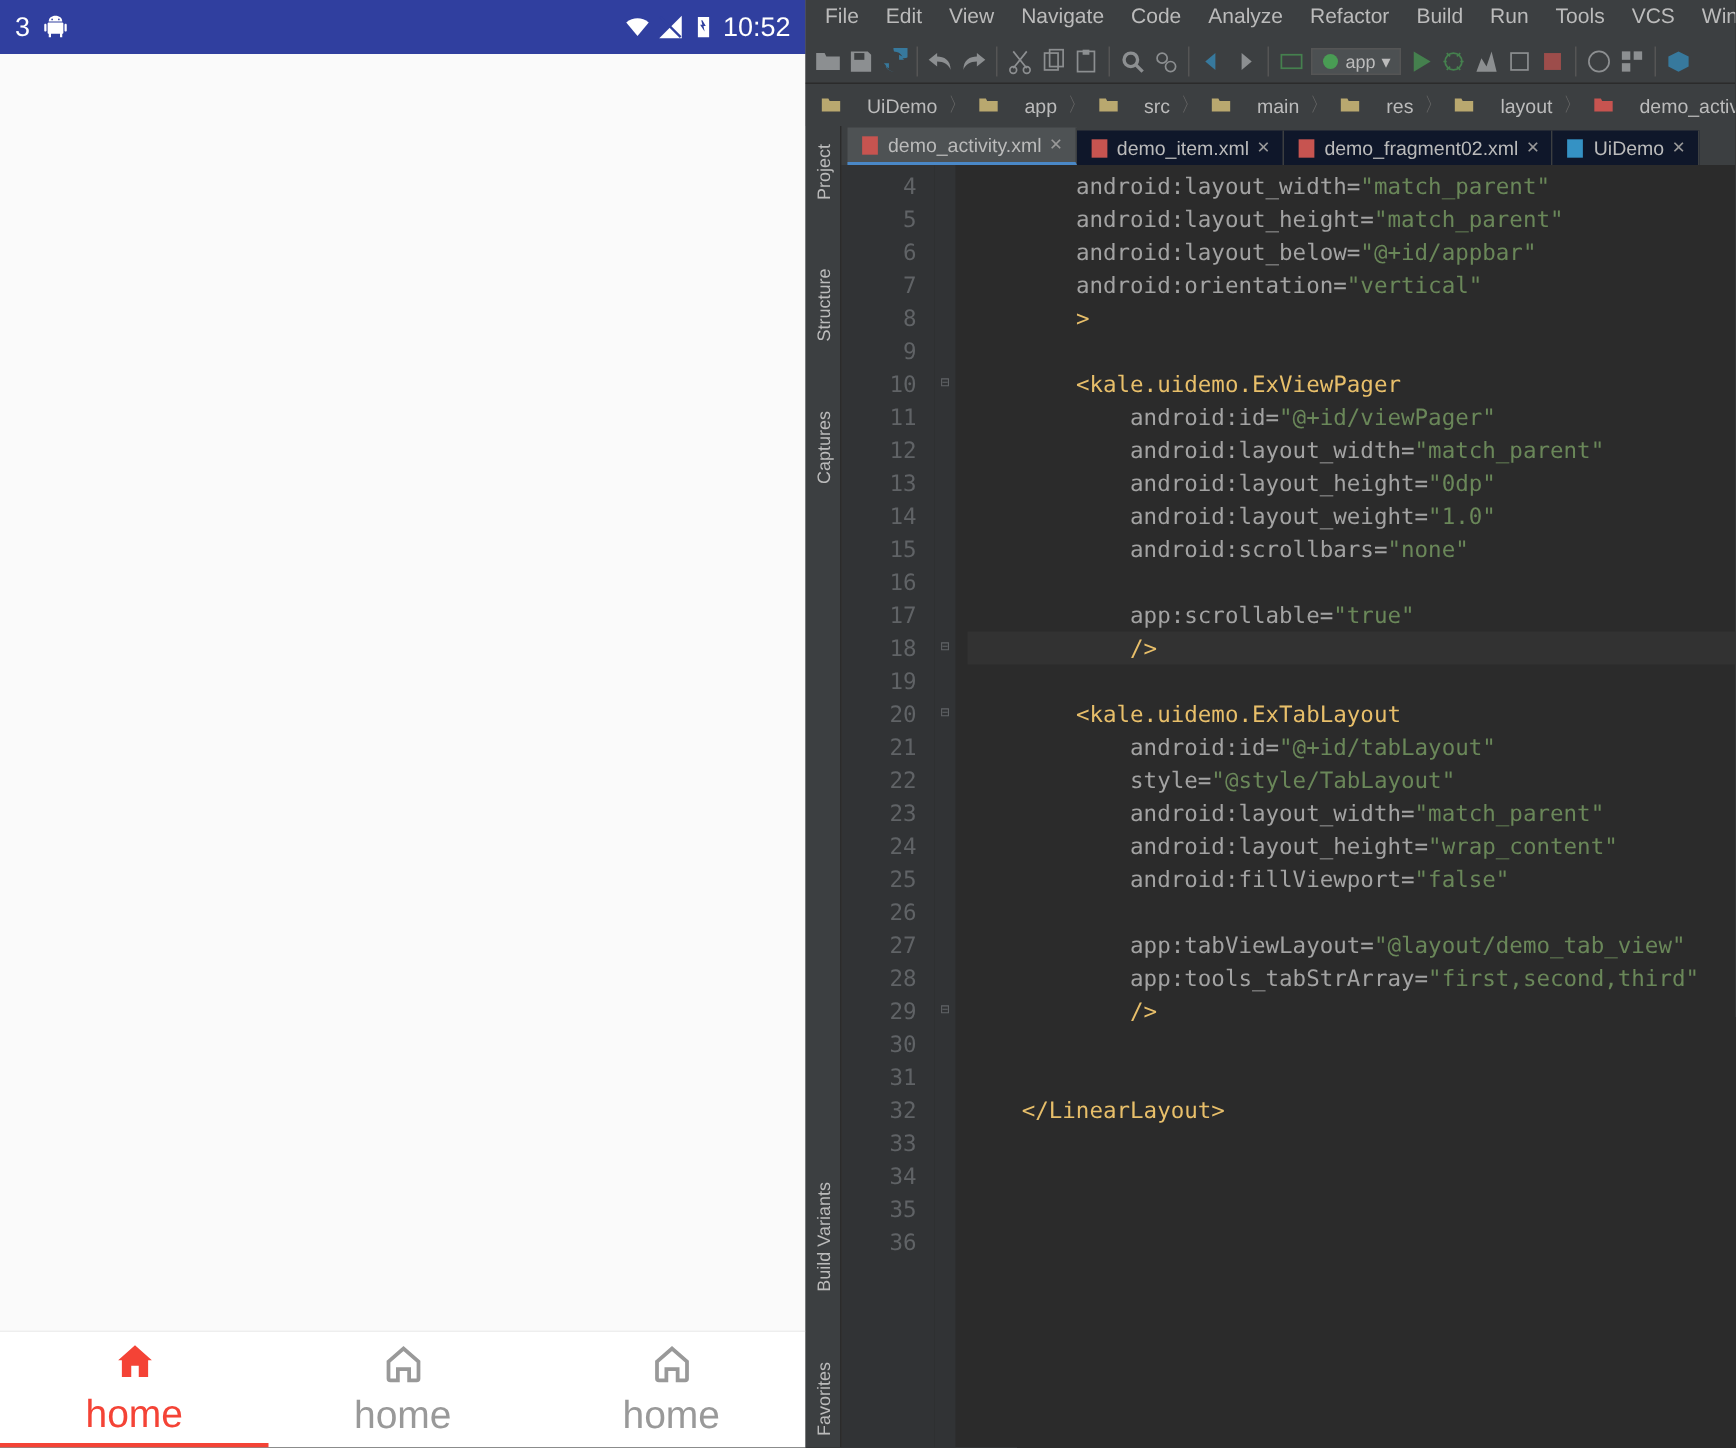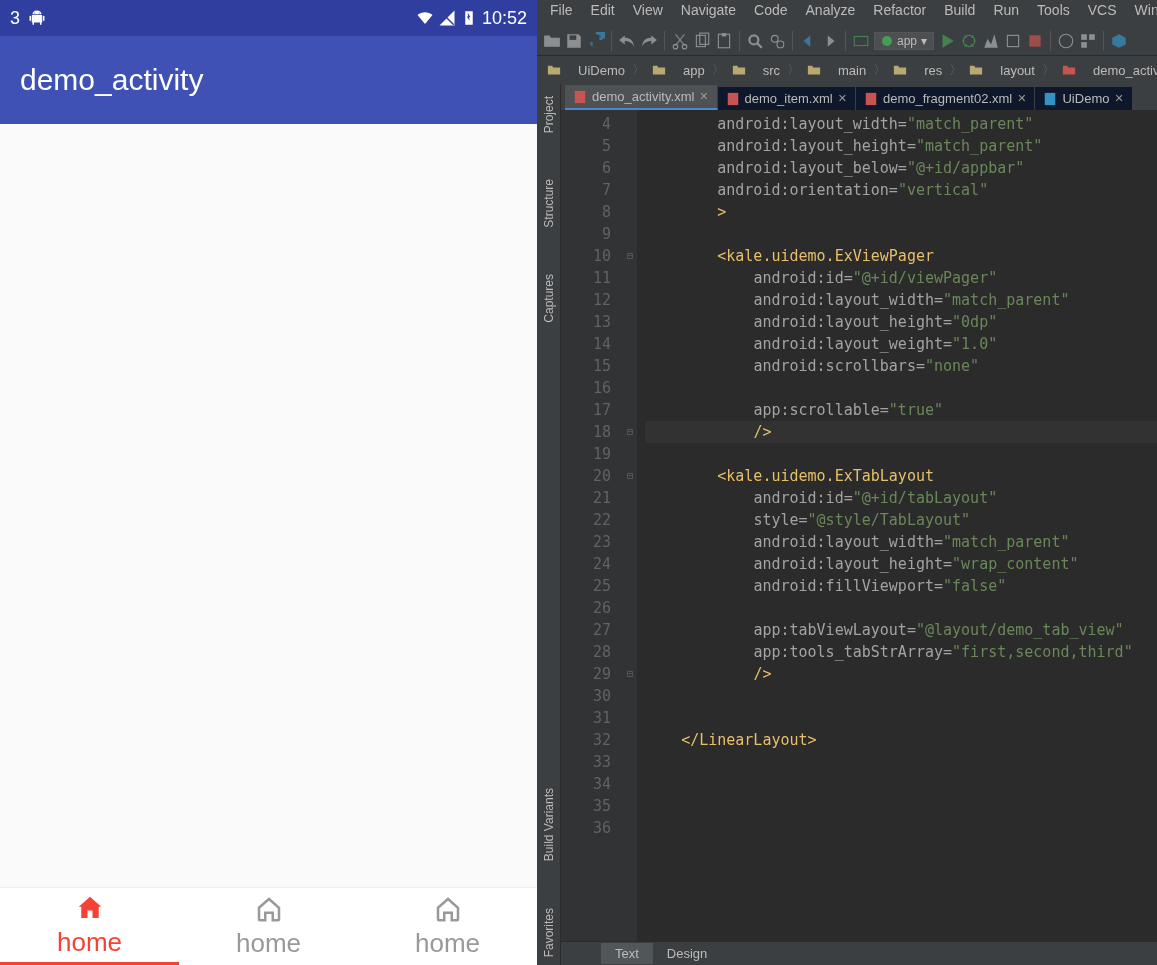--- a/index.html
+++ b/index.html
@@ -70,23 +70,20 @@
       <svg class="android-icon" viewBox="0 0 24 24" fill="#fff">
           <path d="M2 22L22 2v20H2z"></path>
           <line x1="3" y1="3" x2="21" y2="21" stroke="#303f9f" stroke-width="2"></line>
         </svg>
       <svg class="android-icon" viewBox="0 0 24 24" fill="#fff">
           <path d="M7 3v18h10V3H7zm4 3l3 5h-2l1 5-4-6h2l-1-4h1z"></path>
         </svg>
       <span>10:52</span>
     </div>
   </div>
-  <div class="appbar">
-    <span>demo_activity</span>
-  </div>
   <div class="content-area"></div>
   <div class="tab-bar">
     <div class="tab active">
       <svg class="tab-icon" viewBox="0 0 24 24" fill="#f44336">
           <path d="M12 3l9 8h-2v9h-5v-6h-4v6H5v-9H3l9-8z"></path>
         </svg>
       <span>home</span>
     </div>
     <div class="tab">
       <svg class="tab-icon" viewBox="0 0 24 24" fill="none" stroke="#999" stroke-width="2">
@@ -312,20 +309,15 @@
             <span class="close">✕</span>
           </div>
         </div>
 
       <div class="code-area">
         <div class="gutter" id="gutter">4<br>5<br>6<br>7<br>8<br>9<br>10<br>11<br>12<br>13<br>14<br>15<br>16<br>17<br>18<br>19<br>20<br>21<br>22<br>23<br>24<br>25<br>26<br>27<br>28<br>29<br>30<br>31<br>32<br>33<br>34<br>35<br>36<br></div>
         <div class="fold-col" id="foldcol"> <br> <br> <br> <br> <br> <br>⊟<br> <br> <br> <br> <br> <br> <br> <br>⊟<br> <br>⊟<br> <br> <br> <br> <br> <br> <br> <br> <br>⊟<br> <br> <br> <br> <br> <br> <br> <br></div>
         <div class="code" id="code">        <span class="ns">android</span><span class="attr">:layout_width=</span><span class="val">"match_parent"</span><br>        <span class="ns">android</span><span class="attr">:layout_height=</span><span class="val">"match_parent"</span><br>        <span class="ns">android</span><span class="attr">:layout_below=</span><span class="val">"@+id/appbar"</span><br>        <span class="ns">android</span><span class="attr">:orientation=</span><span class="val">"vertical"</span><br>        <span class="tag">&gt;</span><br><br>        <span class="tag">&lt;kale.uidemo.ExViewPager</span><br>            <span class="ns">android</span><span class="attr">:id=</span><span class="val">"@+id/viewPager"</span><br>            <span class="ns">android</span><span class="attr">:layout_width=</span><span class="val">"match_parent"</span><br>            <span class="ns">android</span><span class="attr">:layout_height=</span><span class="val">"0dp"</span><br>            <span class="ns">android</span><span class="attr">:layout_weight=</span><span class="val">"1.0"</span><br>            <span class="ns">android</span><span class="attr">:scrollbars=</span><span class="val">"none"</span><br><br>            <span class="ns">app</span><span class="attr">:scrollable=</span><span class="val">"true"</span><br><span class="hl-line">            <span class="tag">/&gt;</span></span><br>        <span class="tag">&lt;kale.uidemo.ExTabLayout</span><br>            <span class="ns">android</span><span class="attr">:id=</span><span class="val">"@+id/tabLayout"</span><br>            <span class="attr">style=</span><span class="val">"@style/TabLayout"</span><br>            <span class="ns">android</span><span class="attr">:layout_width=</span><span class="val">"match_parent"</span><br>            <span class="ns">android</span><span class="attr">:layout_height=</span><span class="val">"wrap_content"</span><br>            <span class="ns">android</span><span class="attr">:fillViewport=</span><span class="val">"false"</span><br><br>            <span class="ns">app</span><span class="attr">:tabViewLayout=</span><span class="val">"@layout/demo_tab_view"</span><br>            <span class="ns">app</span><span class="attr">:tools_tabStrArray=</span><span class="val">"first,second,third"</span><br>            <span class="tag">/&gt;</span><br><br><br>    <span class="tag">&lt;/LinearLayout&gt;</span><br><br><br><br><br></div>
       </div>
 
-      <div class="bottom-tabs">
-        <div style="width:40px"></div>
-        <div class="bottom-tab active">Text</div>
-        <div class="bottom-tab">Design</div>
-      </div>
     </div>
   </div>
 </div>
 
 </body></html>

